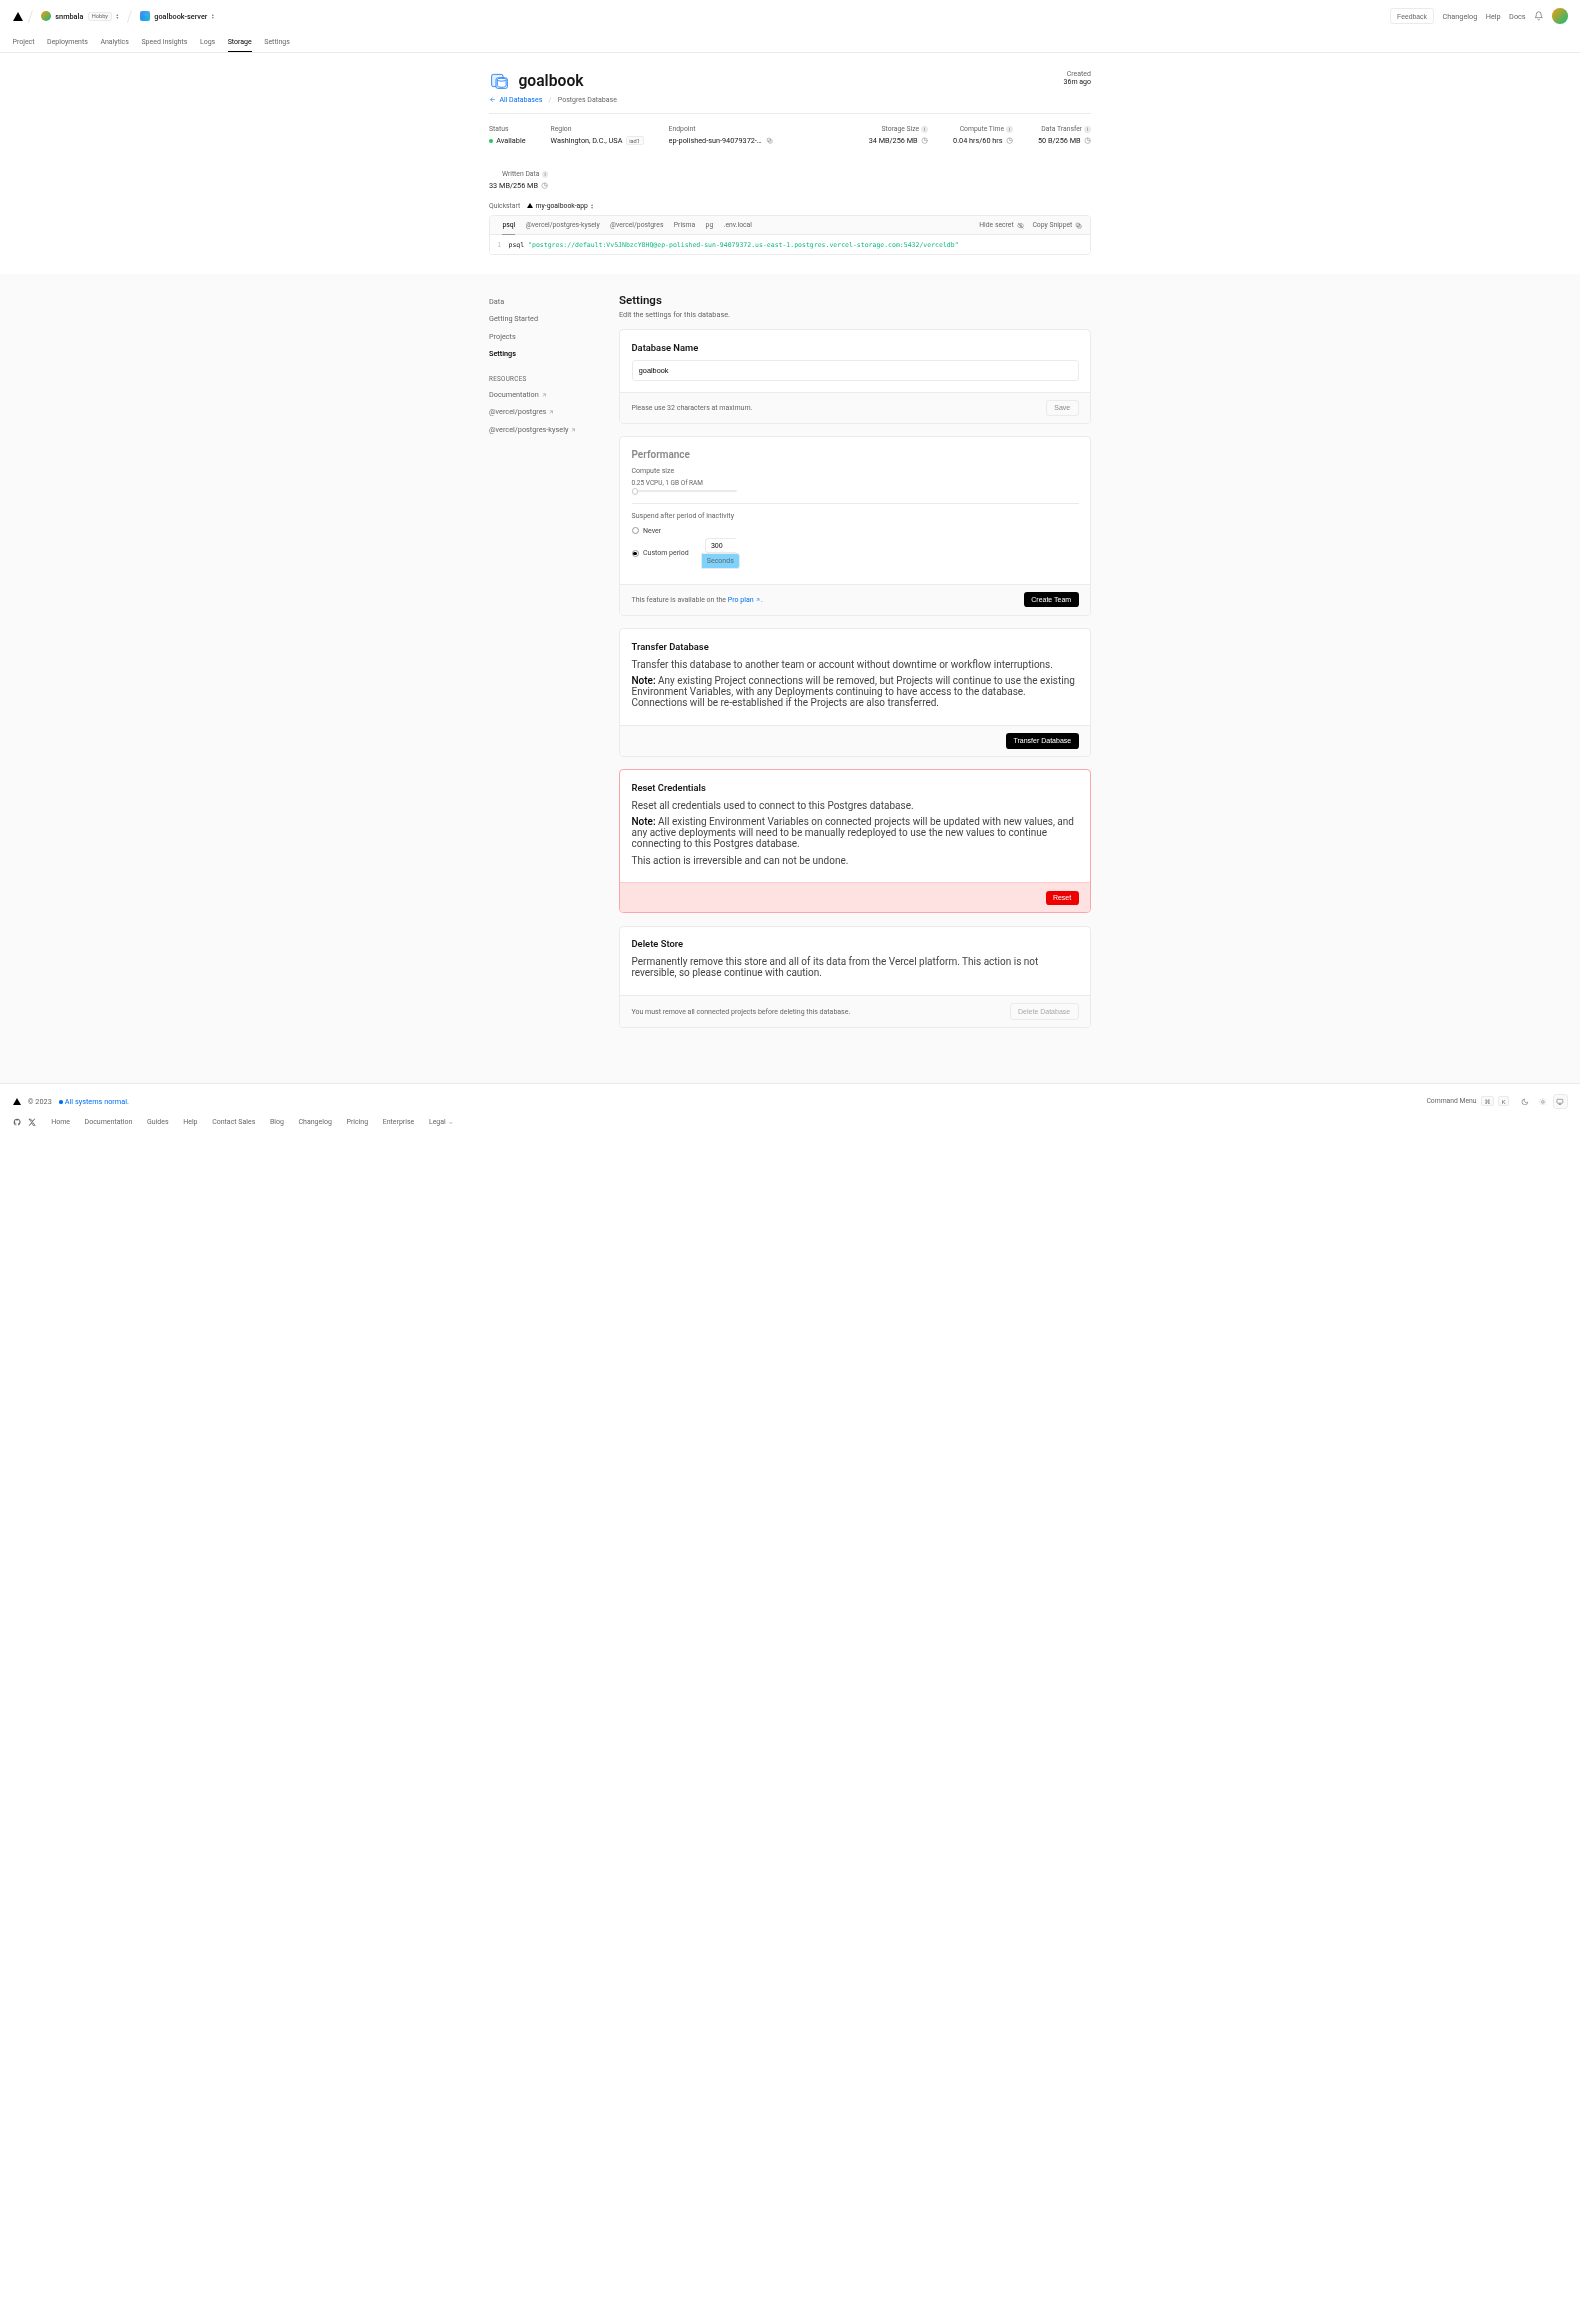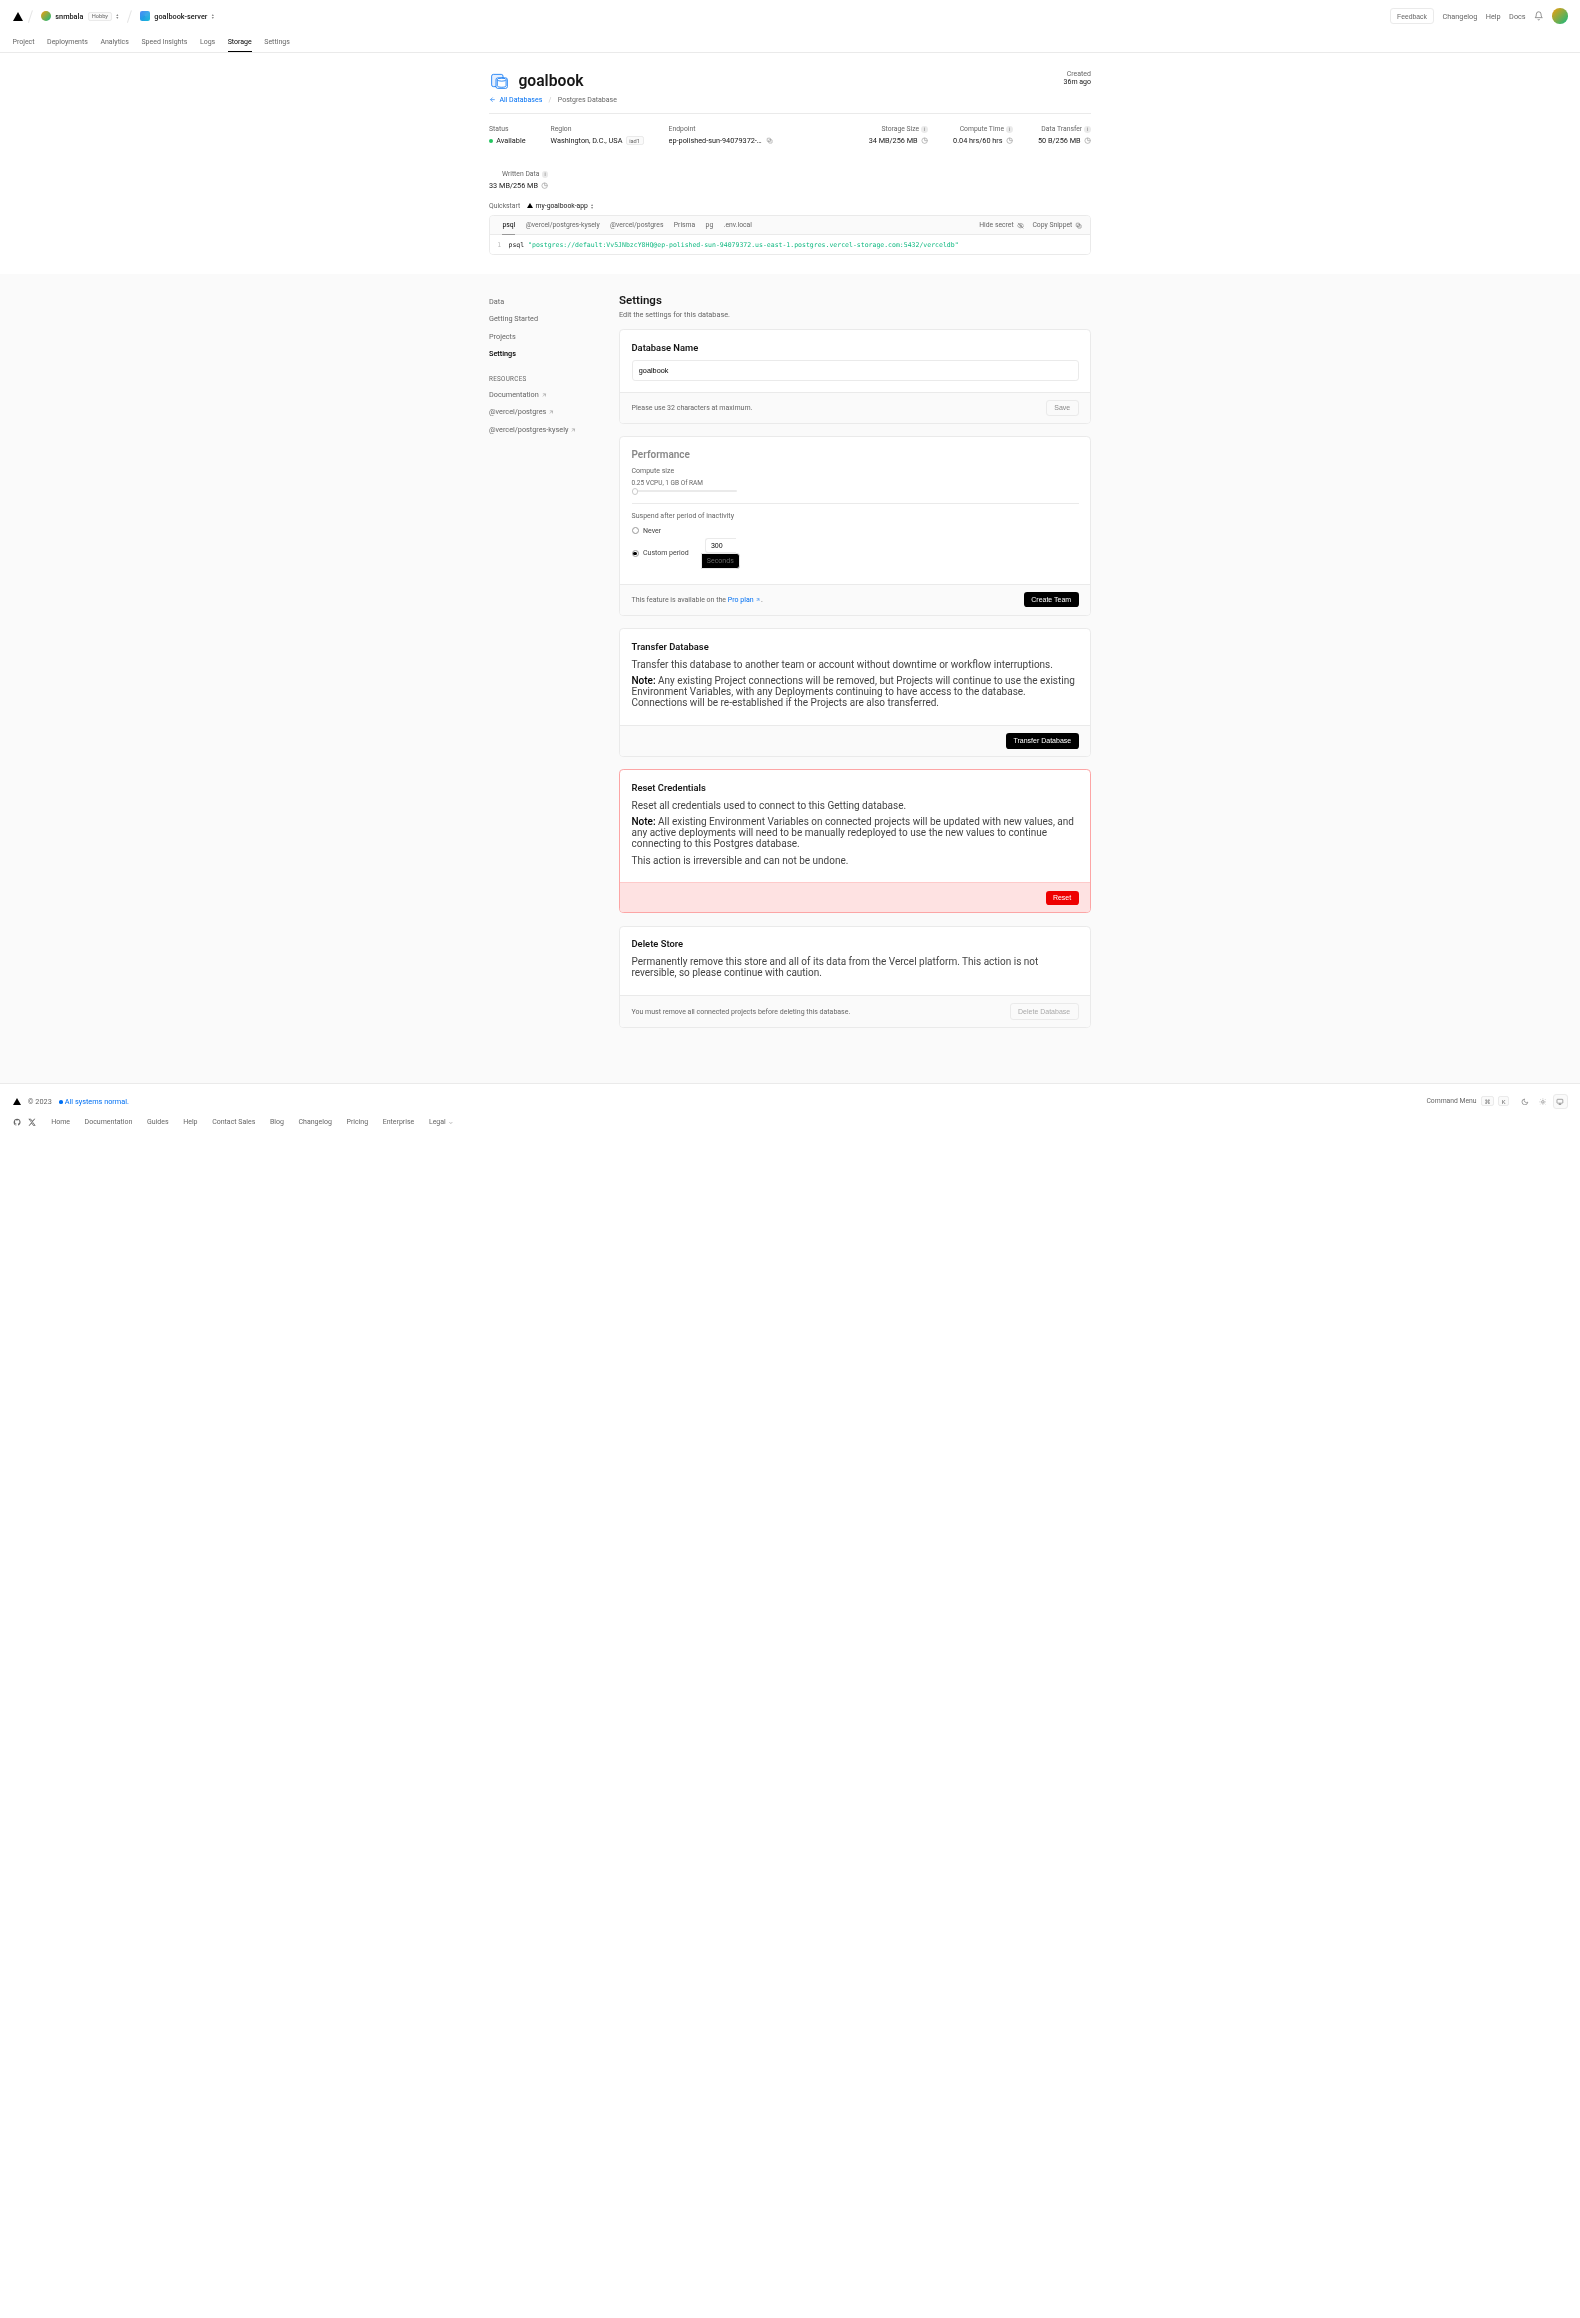--- a/index.html
+++ b/index.html
@@ -102,21 +102,21 @@
 .perf-sub { color:#666; font-size:7px; margin-bottom:4.2px;}
 .slider-label { font-size:6.5px; color:#666; margin-bottom:3.1px;}
 .slider-track { width:105px; height:2.1px; background:#eaeaea; border-radius:1px; position:relative; margin-bottom:10.5px;}
 .slider-thumb { position:absolute; left:0; top:-2.1px; width:6.3px; height:6.3px; border-radius:50%; background:#fff; border:0.5px solid #ccc;}
 .hr { border-top:0.5px solid #eaeaea; margin: 8.4px 0;}
 .radio-row { display:flex; align-items:center; gap:4.2px; margin:3.1px 0; font-size:7px; color:#444;}
 .radio { width:7.3px; height:7.3px; border:0.5px solid #999; border-radius:50%; display:inline-flex; align-items:center; justify-content:center;}
 .radio.checked::after { content:""; width:3.7px; height:3.7px; border-radius:50%; background:#000;}
 .seconds-group { display:flex; align-items:center; gap:0;flex-direction:column; }
 .seconds-input { width:31px; border:0.5px solid #eaeaea; border-radius:3.1px 0 0 3.1px; padding:3.1px 5.2px; font-size:7px; border-right:none;}
-.seconds-addon { border:0.5px solid #eaeaea; border-radius:0 3.1px 3.1px 0; padding:3.1px 5.2px; font-size:7px; background:#000000; color:#666;}
+.seconds-addon { border:0.5px solid #eaeaea; border-radius:0 3.1px 3.1px 0; padding:3.1px 5.2px; font-size:7px; background:#7dd3fc; color:#666;}
 .pro-link { color:#0070f3; }
 
 .reset-card { border-color:#fca5a5; }
 .reset-foot { background:#fee2e2; border-top:0.5px solid #fecaca;}
 .body-text { font-size:10px; color:#444; margin-bottom:5.2px;}
 .body-text .note { color:#000; font-weight:500;}
 
 
 .footer { border-top:0.5px solid #eaeaea; padding: 10.5px 12.5px; }
 .footer-top { display:flex; justify-content:space-between; align-items:center; margin-bottom:9.4px;}
@@ -403,21 +403,21 @@
           <p class="body-text"><span class="note">Note: </span><span>Any existing Project connections will be removed, but Projects will continue to use the existing Environment Variables, with any Deployments continuing to have access to the database. Connections will be re-established if the Projects are also transferred.</span></p>
         </div>
         <div class="card-foot" style="justify-content:flex-end;">
           <button class="btn-black">Transfer Database</button>
         </div>
       </div>
 
       <div class="card reset-card">
         <div class="card-body">
           <div class="card-title">Reset Credentials</div>
-          <p class="body-text">Reset all credentials used to connect to this Getting database.</p>
+          <p class="body-text">Reset all credentials used to connect to this Postgres database.</p>
           <p class="body-text"><span class="note">Note: </span><span>All existing Environment Variables on connected projects will be updated with new values, and any active deployments will need to be manually redeployed to use the new values to continue connecting to this Postgres database.</span></p>
           <p class="body-text">This action is irreversible and can not be undone.</p>
         </div>
         <div class="card-foot reset-foot" style="justify-content:flex-end;">
           <button class="btn-red">Reset</button>
         </div>
       </div>
 
       <div class="card">
         <div class="card-body">

